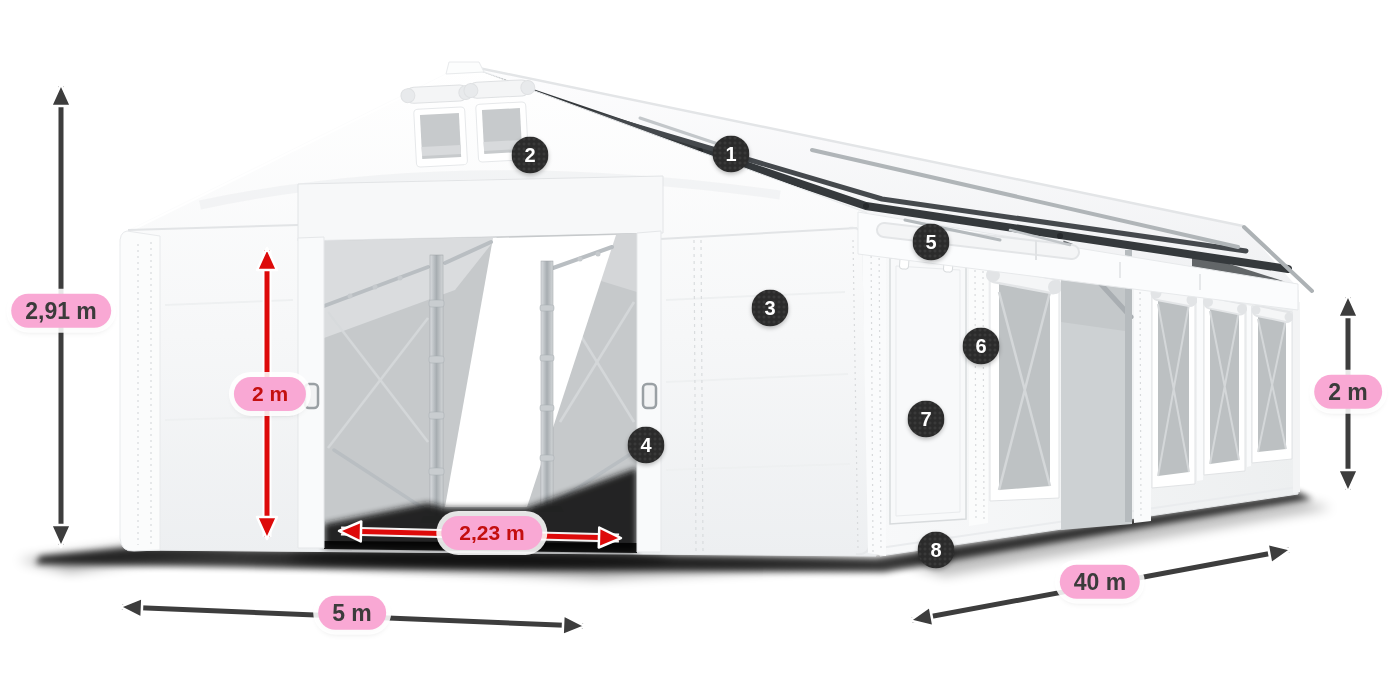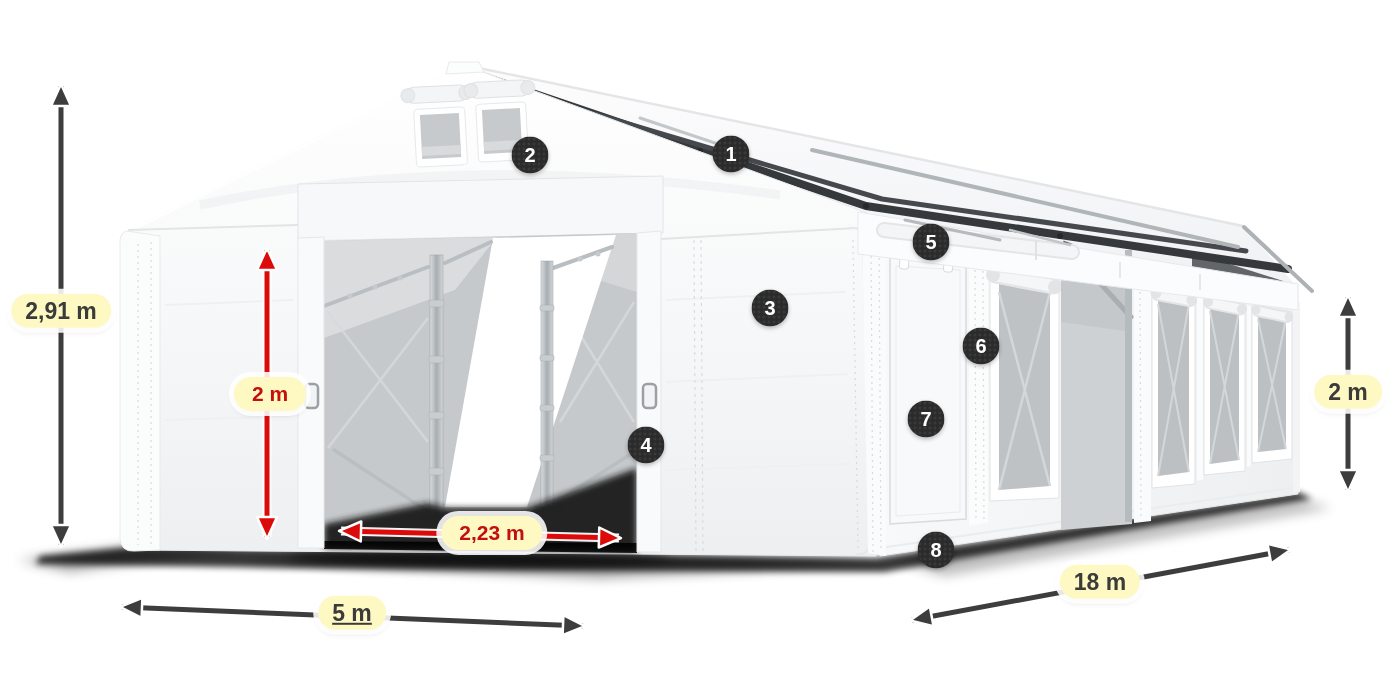--- a/index.html
+++ b/index.html
@@ -3,30 +3,30 @@
 <meta charset="utf-8">
 <style>
   html,body{margin:0;padding:0;background:#ffffff;}
   .stage{
     position:relative;width:1400px;height:700px;overflow:hidden;
     background:#ffffff;font-family:"Liberation Sans",sans-serif;
   }
   .scene{position:absolute;left:0;top:0;width:1400px;height:700px;}
   .pill{
     position:absolute;transform:translate(-50%,-50%);
-    background:#fef9c3;border-radius:18px;padding:4px 14px;
+    background:#f9a8d4;border-radius:18px;padding:4px 14px;
     font-weight:bold;font-size:23px;color:#3b3b3b;white-space:nowrap;
     box-shadow:0 0 0 5px rgba(255,255,255,.88),0 3px 7px rgba(0,0,0,.16);
     z-index:30;line-height:1.15;
   }
   .pill.red{color:#c40f0f;font-size:21px;padding:5px 18px;}
   .pill-ridge-height{left:61px;top:311px;}
   .pill-entrance-height{left:270px;top:394px;}
   .pill-entrance-width{left:492px;top:533px;}
-  .pill-tent-width{left:352px;top:613px;text-decoration:underline;}
+  .pill-tent-width{left:352px;top:613px;}
   .pill-tent-length{left:1100px;top:582px;}
   .pill-side-height{left:1348px;top:392px;}
   .badge{
     position:absolute;width:37px;height:37px;transform:translate(-50%,-50%);
     border-radius:50%;
     background-color:#2b2b2b;
     background-image:radial-gradient(rgba(255,255,255,.09) 1.2px,transparent 1.4px);
     background-size:5px 5px;
     color:#ffffff;font-weight:bold;font-size:20px;
     display:flex;align-items:center;justify-content:center;
@@ -315,21 +315,21 @@
     <path d="M122,607 L583,626" stroke="#3d3d3d" stroke-width="5" fill="none" marker-start="url(#mGray)" marker-end="url(#mGray)"></path>
     <path d="M912,620 L1289,550" stroke="#3d3d3d" stroke-width="5" fill="none" marker-start="url(#mGray)" marker-end="url(#mGray)"></path>
     <path d="M1348,297 L1348,490" stroke="#3d3d3d" stroke-width="5" fill="none" marker-start="url(#mGray)" marker-end="url(#mGray)"></path>
   </g>
 </svg>
 
   <div class="pill pill-ridge-height">2,91 m</div>
   <div class="pill red pill-entrance-height">2 m</div>
   <div class="pill red pill-entrance-width">2,23 m</div>
   <div class="pill pill-tent-width">5 m</div>
-  <div class="pill pill-tent-length">18 m</div>
+  <div class="pill pill-tent-length">40 m</div>
   <div class="pill pill-side-height">2 m</div>
 
   <div class="badge badge-1">1</div>
   <div class="badge badge-2">2</div>
   <div class="badge badge-3">3</div>
   <div class="badge badge-4">4</div>
   <div class="badge badge-5">5</div>
   <div class="badge badge-6">6</div>
   <div class="badge badge-7">7</div>
   <div class="badge badge-8">8</div>

